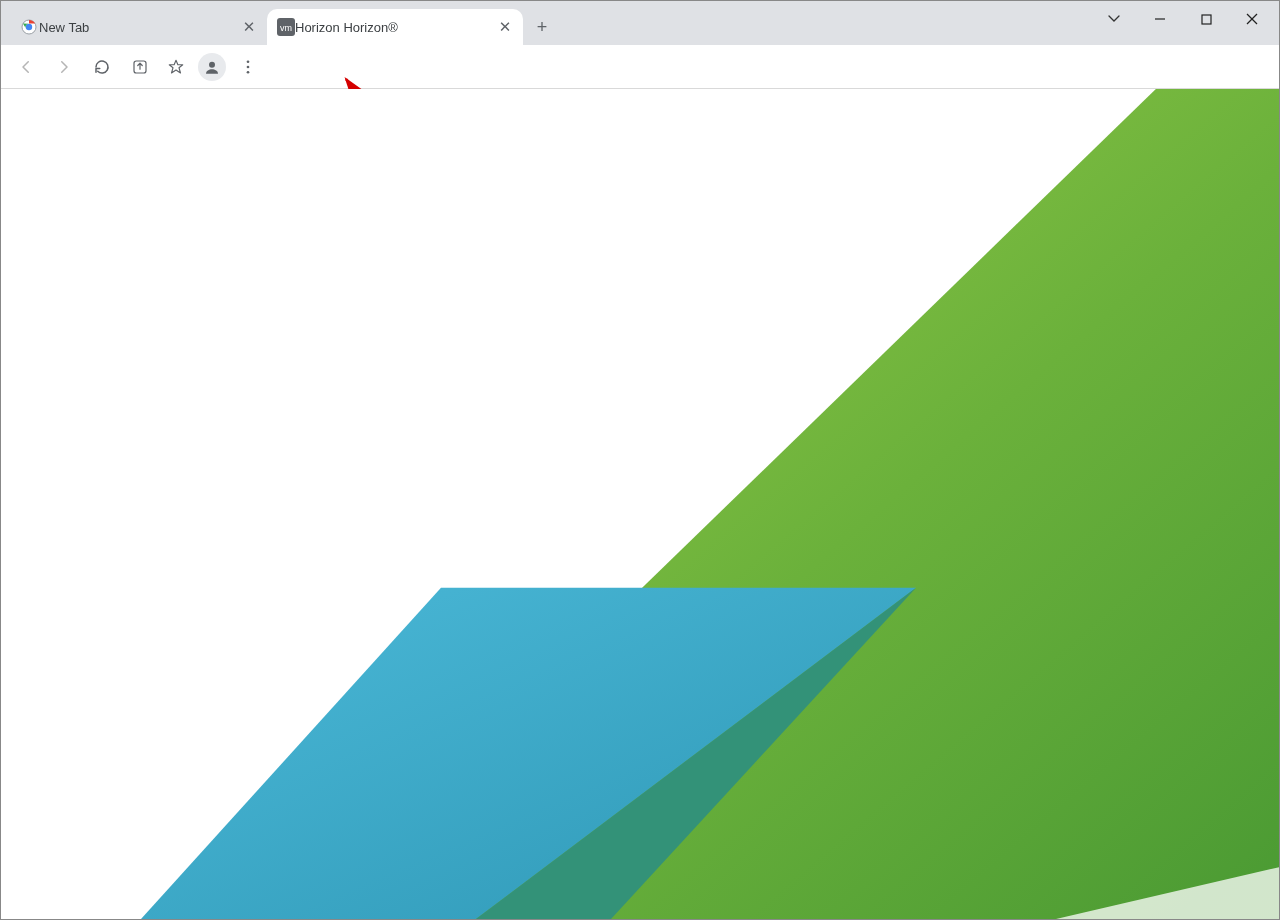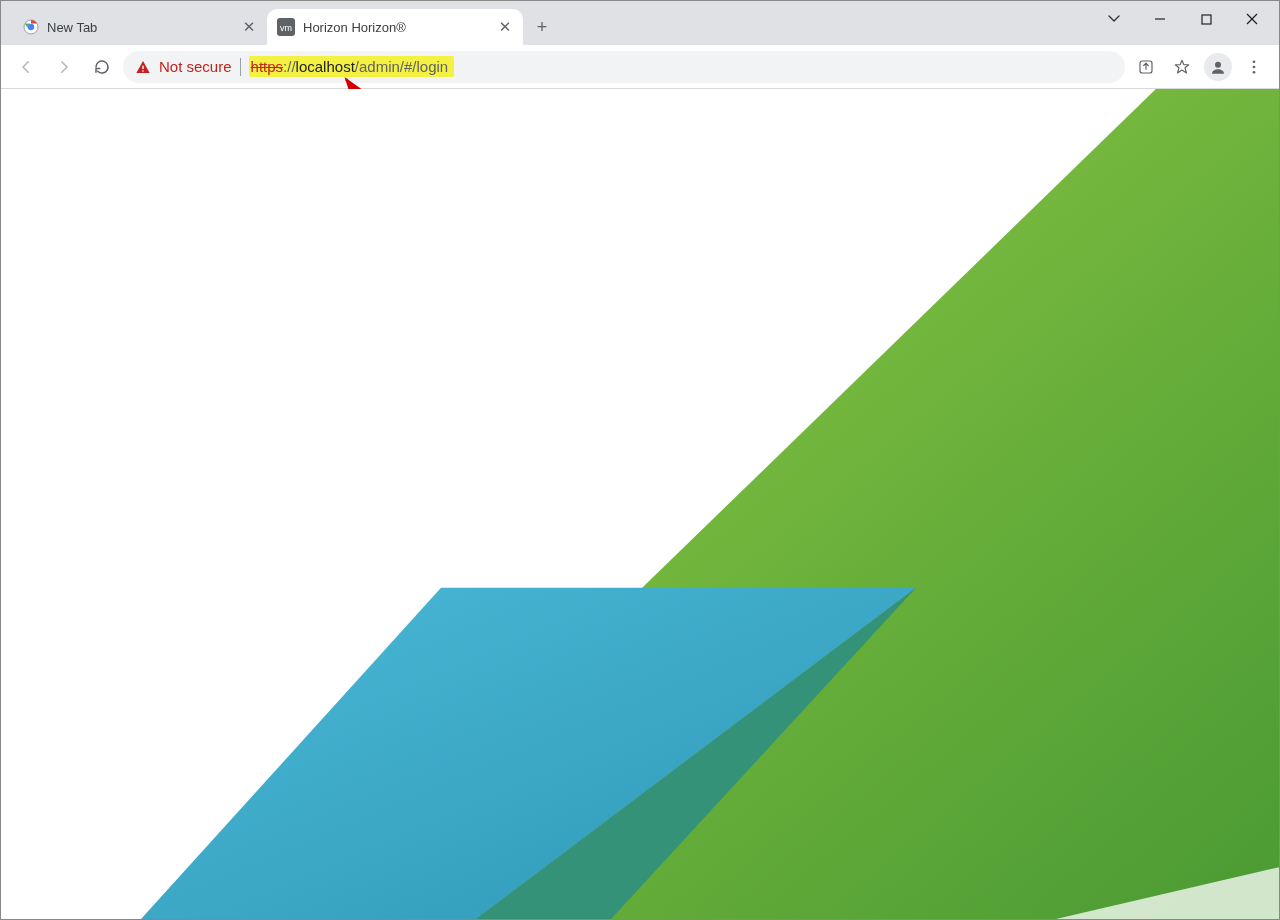--- a/index.html
+++ b/index.html
@@ -21,29 +21,29 @@
       align-items: flex-end;
       padding-left: 10px;
       position: relative;
     }
     .tab {
       height: 36px;
       width: 256px;
       display: flex;
       align-items: center;
       padding: 0 10px;
-      gap: 8px;
+      gap: 0;
       font-size: 13px;
       color: #3c4043;
       position: relative;
       border-top-left-radius: 10px;
       border-top-right-radius: 10px;
     }
     .tab.active { background: #fff; }
-    .tab .favicon { width: 18px; height: 18px; flex: 0 0 18px; display:flex; align-items:center; justify-content:flex-end;}
+    .tab .favicon { width: 18px; height: 18px; flex: 0 0 18px; display:flex; align-items:center; justify-content:flex-start;}
     .tab .title { flex: 1 1 auto; white-space: nowrap; overflow: hidden; text-overflow: ellipsis; }
     .tab .tab-close { width: 16px; height:16px; display:flex; align-items:center; justify-content:center; color:#5f6368; font-size:15px; border-radius:50%;}
     .newtab-btn { width:30px; height:30px; display:flex; align-items:center; justify-content:center; color:#5f6368; font-size:18px; margin-left:4px; margin-bottom:3px;}
     .win-controls { position:absolute; right:4px; top:0; height:36px; display:flex; align-items:center; gap:0;}
     .win-btn { width:46px; height:30px; display:flex; align-items:center; justify-content:center; color:#222;}
     
     .toolbar {
       height: 44px;
       background:#fff;
       border-bottom:1px solid #d9d9d9;
@@ -160,37 +160,20 @@
         <path d="M9 5l7 7-7 7" stroke="currentColor" stroke-width="2" fill="none" stroke-linecap="round" stroke-linejoin="round"></path>
       </svg>
   </div>
   <div class="nav-btn">
     <svg width="18" height="18" viewBox="0 0 24 24">
         <path d="M4 12a8 8 0 1 1 2.34 5.66" stroke="currentColor" stroke-width="2" fill="none" stroke-linecap="round"></path>
         <path d="M4 19v-5h5" stroke="currentColor" stroke-width="2" fill="none" stroke-linecap="round" stroke-linejoin="round"></path>
       </svg>
   </div>
 
-  <div class="addr-bar">
-    <span style="color:#c5221f;">
-      <svg width="16" height="16" viewBox="0 0 24 24">
-          <path d="M12 3 2 21h20L12 3z" fill="#c5221f"></path>
-          <rect x="11" y="10" width="2" height="5" fill="#fff"></rect>
-          <rect x="11" y="17" width="2" height="2" fill="#fff"></rect>
-        </svg>
-    </span>
-    <span class="sec-label">Not secure</span>
-    <span class="sec-sep"></span>
-    <span class="url-container url-highlight">
-      <span class="url-scheme">https</span>
-        <span class="url-sep">://</span>
-        <span class="url-host">localhost</span>
-        <span class="url-path">/admin/#/login</span>
-    </span>
-  </div>
 
   <div class="toolbar-right">
     <div class="tb-icon">
       <svg width="18" height="18" viewBox="0 0 24 24">
           <rect x="4" y="4" width="16" height="16" rx="3" stroke="#5f6368" stroke-width="1.6" fill="none"></rect>
           <path d="M12 15V7m0 0-3 3m3-3 3 3" stroke="#5f6368" stroke-width="1.6" fill="none" stroke-linecap="round" stroke-linejoin="round"></path>
         </svg>
     </div>
     <div class="tb-icon">
       <svg width="18" height="18" viewBox="0 0 24 24">

